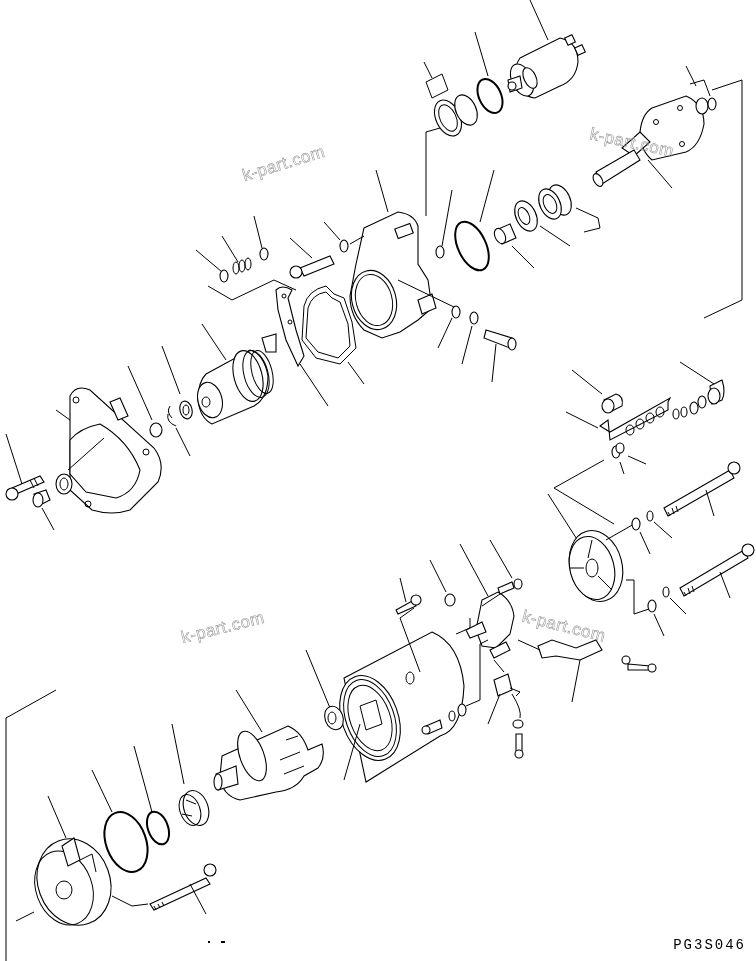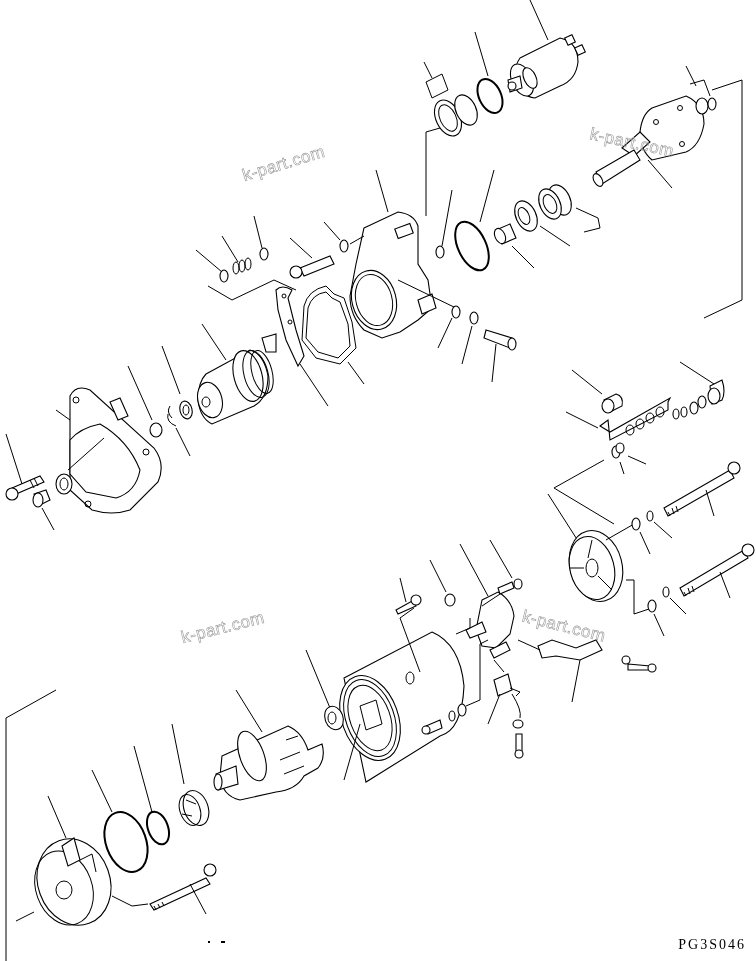--- a/index.html
+++ b/index.html
@@ -2,21 +2,21 @@
 <html><head>
   <meta charset="utf-8">
   <style>
     html, body { margin: 0; padding: 0; background: #ffffff; }
     body { width: 756px; height: 961px; position: relative; overflow: hidden; font-family: "DejaVu Sans", sans-serif; }
     #canvas { position: absolute; left: 0; top: 0; width: 756px; height: 961px; }
     svg .p { fill: #ffffff; stroke: #000000; stroke-width: 1.1; }
     svg .l { fill: none; stroke: #000000; stroke-width: 1; }
     .wm { position: absolute; color: #b8b8b8; font-family: "Liberation Sans", sans-serif; font-size: 17px; transform-origin: left bottom; white-space: nowrap; letter-spacing: 0.5px;
           -webkit-text-stroke: 0.6px #9a9a9a; color: transparent; }
-    .code { position: absolute; right: 10px; bottom: 8px; font-family: Liberation Serif, serif; font-size: 14px; color: #000; letter-spacing: 2px; }
+    .code { position: absolute; right: 10px; bottom: 8px; font-family: Liberation Mono, monospace; font-size: 14px; color: #000; letter-spacing: 2px; }
   </style>
 </head>
 <body>
 
 <div id="canvas">
 <svg width="756" height="961" viewBox="0 0 756 961" xmlns="http://www.w3.org/2000/svg">
 
   <g>
     <line class="l" x1="530" y1="0" x2="548" y2="40"></line>
     <path class="p" d="M520 58 L560 38 Q578 42 578 62 Q576 80 560 86 L535 98 Q520 96 515 80 Q514 66 520 58 Z"></path>

